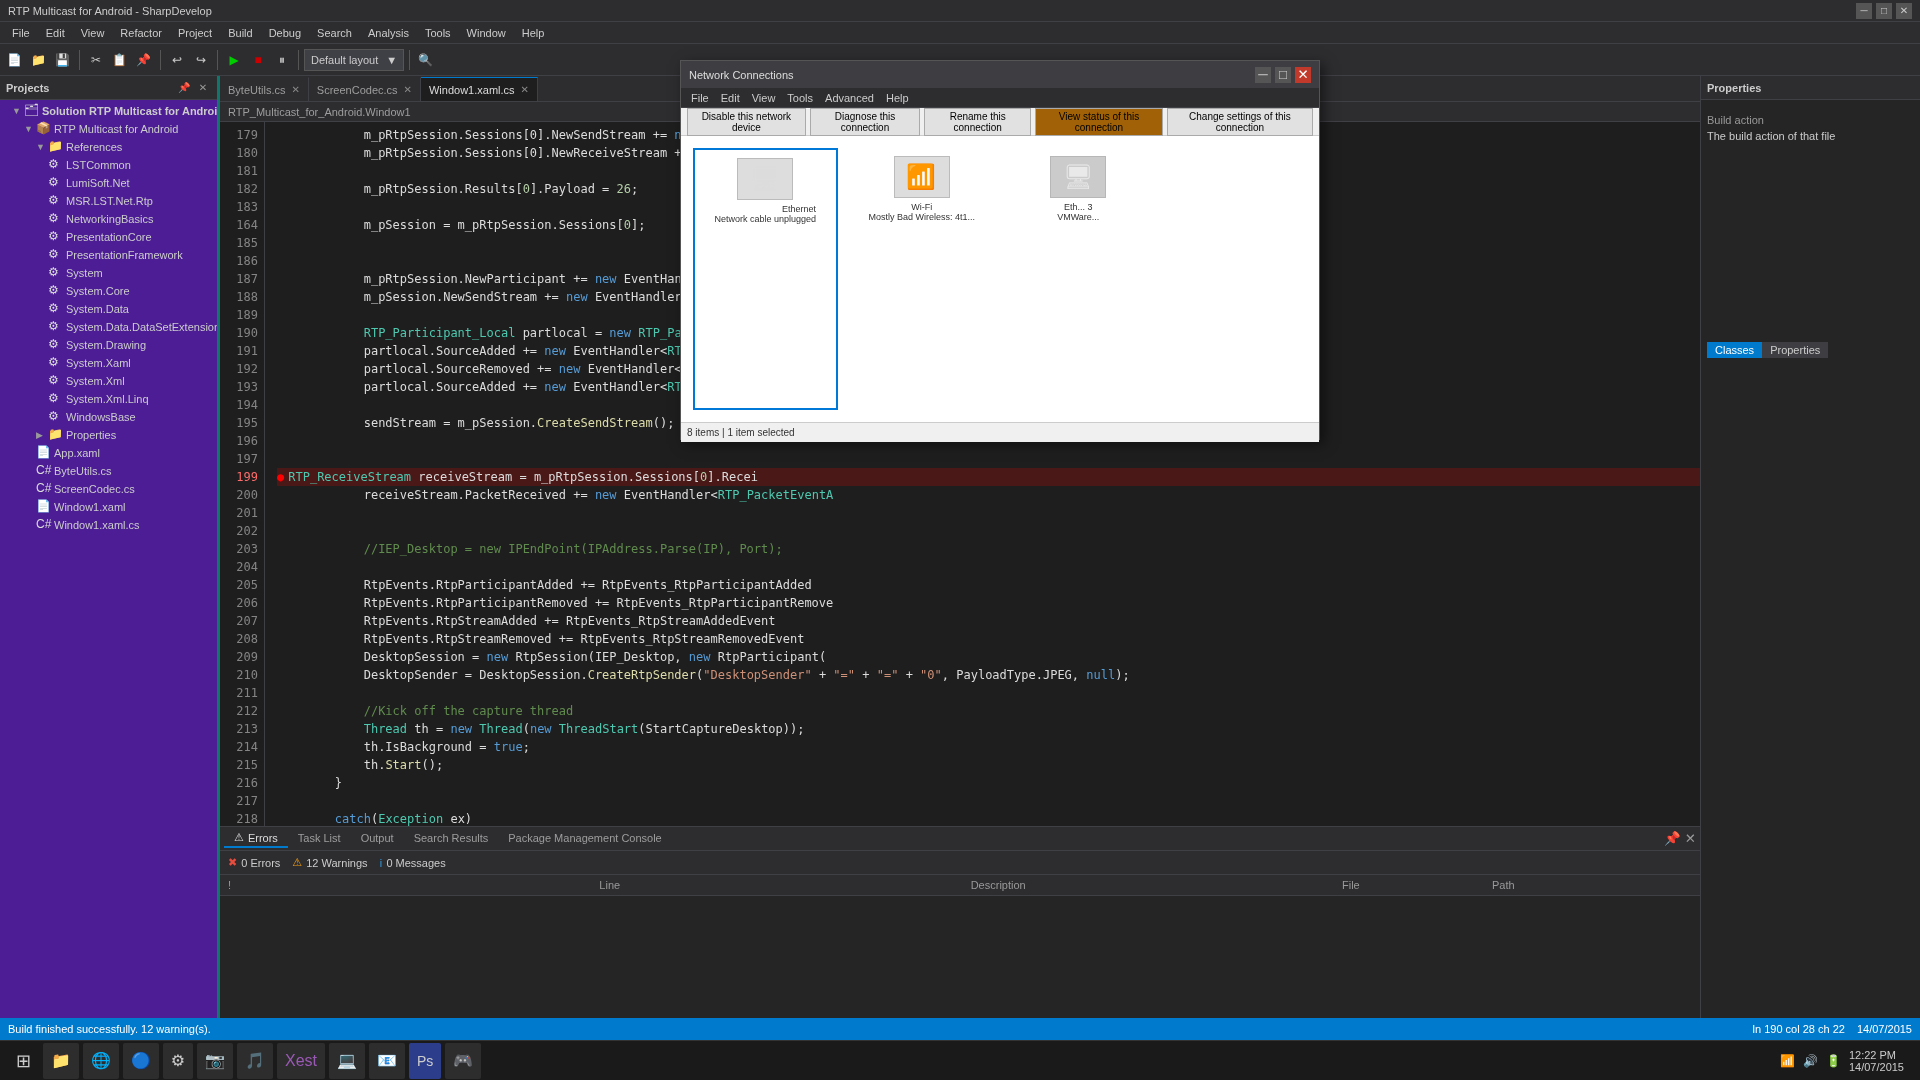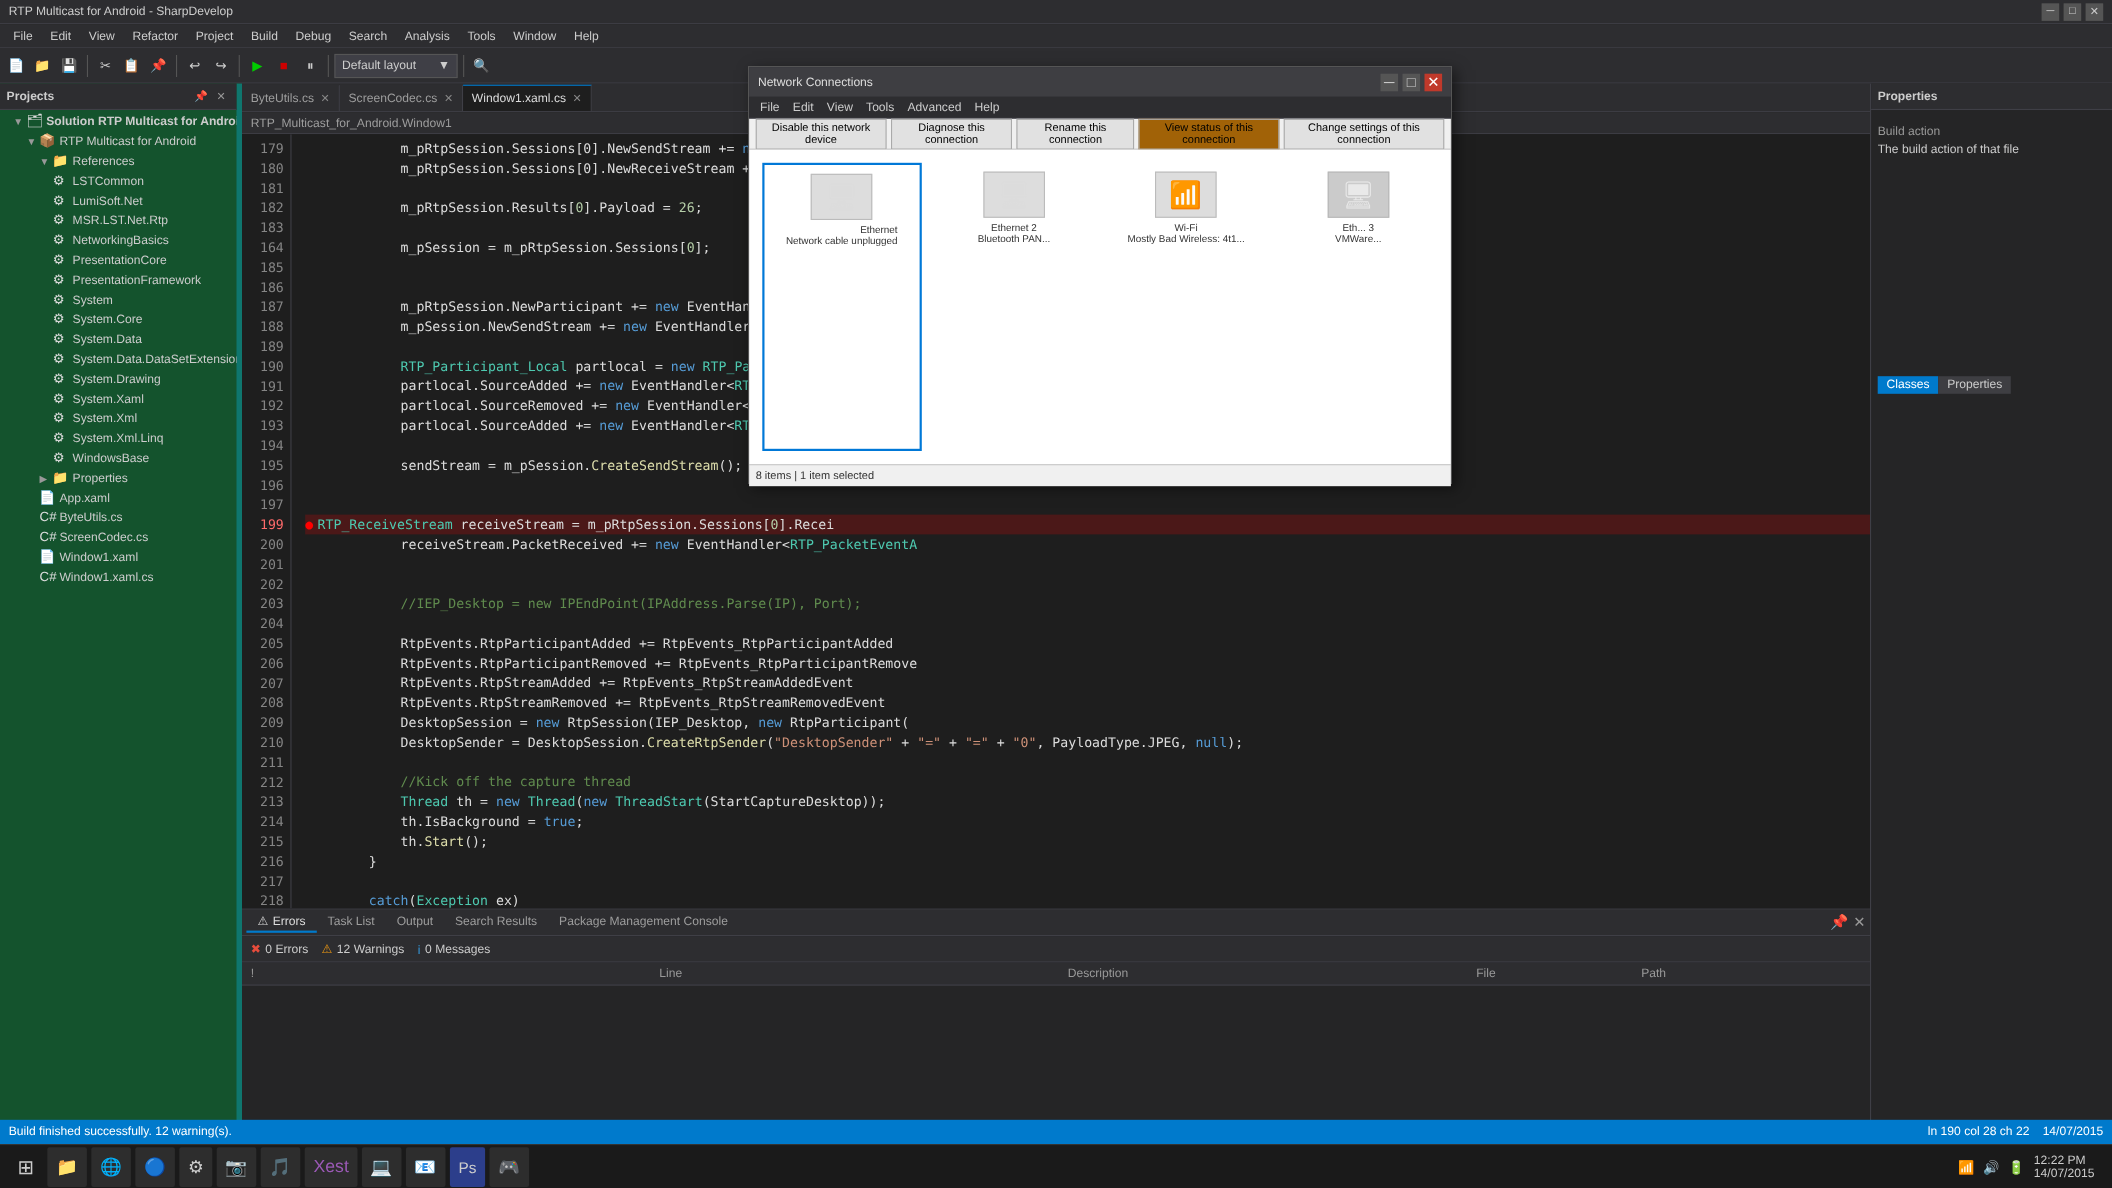--- a/index.html
+++ b/index.html
@@ -12,27 +12,27 @@
     #title-bar .win-btn { width: 16px; height: 16px; background: #555; border: none; cursor: pointer; color: #ccc; font-size: 10px; display: flex; align-items: center; justify-content: center; }
     
     
     #menu-bar { height: 22px; background: #2d2d30; display: flex; align-items: center; padding: 0 4px; border-bottom: 1px solid #3f3f46; }
     .menu-item { padding: 2px 8px; color: #ccc; cursor: pointer; font-size: 11px; }
     
     
     #toolbar { height: 32px; background: #2d2d30; display: flex; align-items: center; padding: 0 4px; gap: 2px; border-bottom: 1px solid #3f3f46; }
     .toolbar-btn { width: 22px; height: 22px; background: transparent; border: 1px solid transparent; cursor: pointer; display: flex; align-items: center; justify-content: center; color: #ccc; font-size: 12px; }
     .toolbar-separator { width: 1px; height: 20px; background: #555; margin: 0 3px; }
-    .layout-dropdown { height: 22px; background: #3f3f46; border: 1px solid #555; color: #ccc; padding: 0 6px; font-size: 11px; display: flex; align-items: center; gap: 20px; cursor: pointer; min-width: 100px; }
+    .layout-dropdown { height: 22px; background: #3f3f46; border: 1px solid #555; color: #ccc; padding: 0 6px; font-size: 11px; display: flex; align-items: center; gap: 8px; cursor: pointer; min-width: 100px; }
     
     
     #main-container { display: flex; height: calc(1080px - 22px - 22px - 32px - 22px - 22px); }
     
     
-    #left-panel { width: 220px; background: #14532d; border-right: 5px solid #0f766e; display: flex; flex-direction: column; }
+    #left-panel { width: 220px; background: #4c1d95; border-right: 3px solid #0f766e; display: flex; flex-direction: column; }
     #panel-header { height: 24px; background: #2d2d30; display: flex; align-items: center; justify-content: space-between; padding: 0 6px; border-bottom: 1px solid #3f3f46; }
     #panel-header .panel-title { font-size: 11px; color: #ccc; font-weight: bold; }
     #panel-header .panel-controls { display: flex; gap: 2px; }
     #panel-header .panel-btn { width: 16px; height: 16px; background: transparent; border: none; cursor: pointer; color: #999; font-size: 10px; display: flex; align-items: center; justify-content: center; }
     
     .tree-container { flex: 1; overflow-y: auto; overflow-x: hidden; padding: 2px 0; }
     .tree-item { display: flex; align-items: center; padding: 1px 0; cursor: pointer; white-space: nowrap; }
     .tree-indent { display: inline-block; width: 12px; flex-shrink: 0; }
     .tree-arrow { display: inline-block; width: 12px; font-size: 9px; color: #999; flex-shrink: 0; }
     .tree-icon { display: inline-block; width: 16px; height: 16px; margin-right: 2px; flex-shrink: 0; font-size: 12px; }
@@ -560,24 +560,20 @@
       <button style="font-size:10px;padding:2px 6px;background:#a16207;border:1px solid #aaa;cursor:pointer;">View status of this connection</button>
       <button style="font-size:10px;padding:2px 6px;background:#e1e1e1;border:1px solid #aaa;cursor:pointer;">Change settings of this connection</button>
     </div>
 
     <div style="flex:1;background:#fff;padding:12px;display:grid;grid-template-columns:repeat(4,1fr);gap:12px;">
       <div style="display:flex;flex-direction:column;align-items:center;gap:4px;padding:8px;cursor:pointer;border:2px solid #0078d7;">
         <div style="width:56px;height:42px;background:#ddd;border:1px solid #bbb;display:flex;align-items:center;justify-content:center;font-size:24px;">🖥</div>
         <div style="font-size:9px;color:#333;text-align:right;">Ethernet<br>Network cable unplugged</div>
       </div>
       <div style="display:flex;flex-direction:column;align-items:center;gap:4px;padding:8px;cursor:pointer;">
-        <div style="width:56px;height:42px;background:#ddd;border:1px solid #bbb;display:flex;align-items:center;justify-content:center;font-size:24px;">🖥</div>
-        <div style="font-size:9px;color:#333;text-align:center;">Ethernet 2<br>Bluetooth PAN...</div>
-      </div>
-      <div style="display:flex;flex-direction:column;align-items:center;gap:4px;padding:8px;cursor:pointer;">
         <div style="width:56px;height:42px;background:#ddd;border:1px solid #bbb;display:flex;align-items:center;justify-content:center;font-size:24px;">📶</div>
         <div style="font-size:9px;color:#333;text-align:center;">Wi-Fi<br>Mostly Bad Wireless: 4t1...</div>
       </div>
       <div style="display:flex;flex-direction:column;align-items:center;gap:4px;padding:8px;cursor:pointer;">
         <div style="width:56px;height:42px;background:#aaa;border:1px solid #888;display:flex;align-items:center;justify-content:center;font-size:24px;opacity:0.6;">🖥</div>
         <div style="font-size:9px;color:#333;text-align:center;">Eth... 3<br>VMWare...</div>
       </div>
     </div>
 
     <div style="height:20px;background:#f0f0f0;border-top:1px solid #ccc;display:flex;align-items:center;padding:0 6px;font-size:10px;color:#333;">

